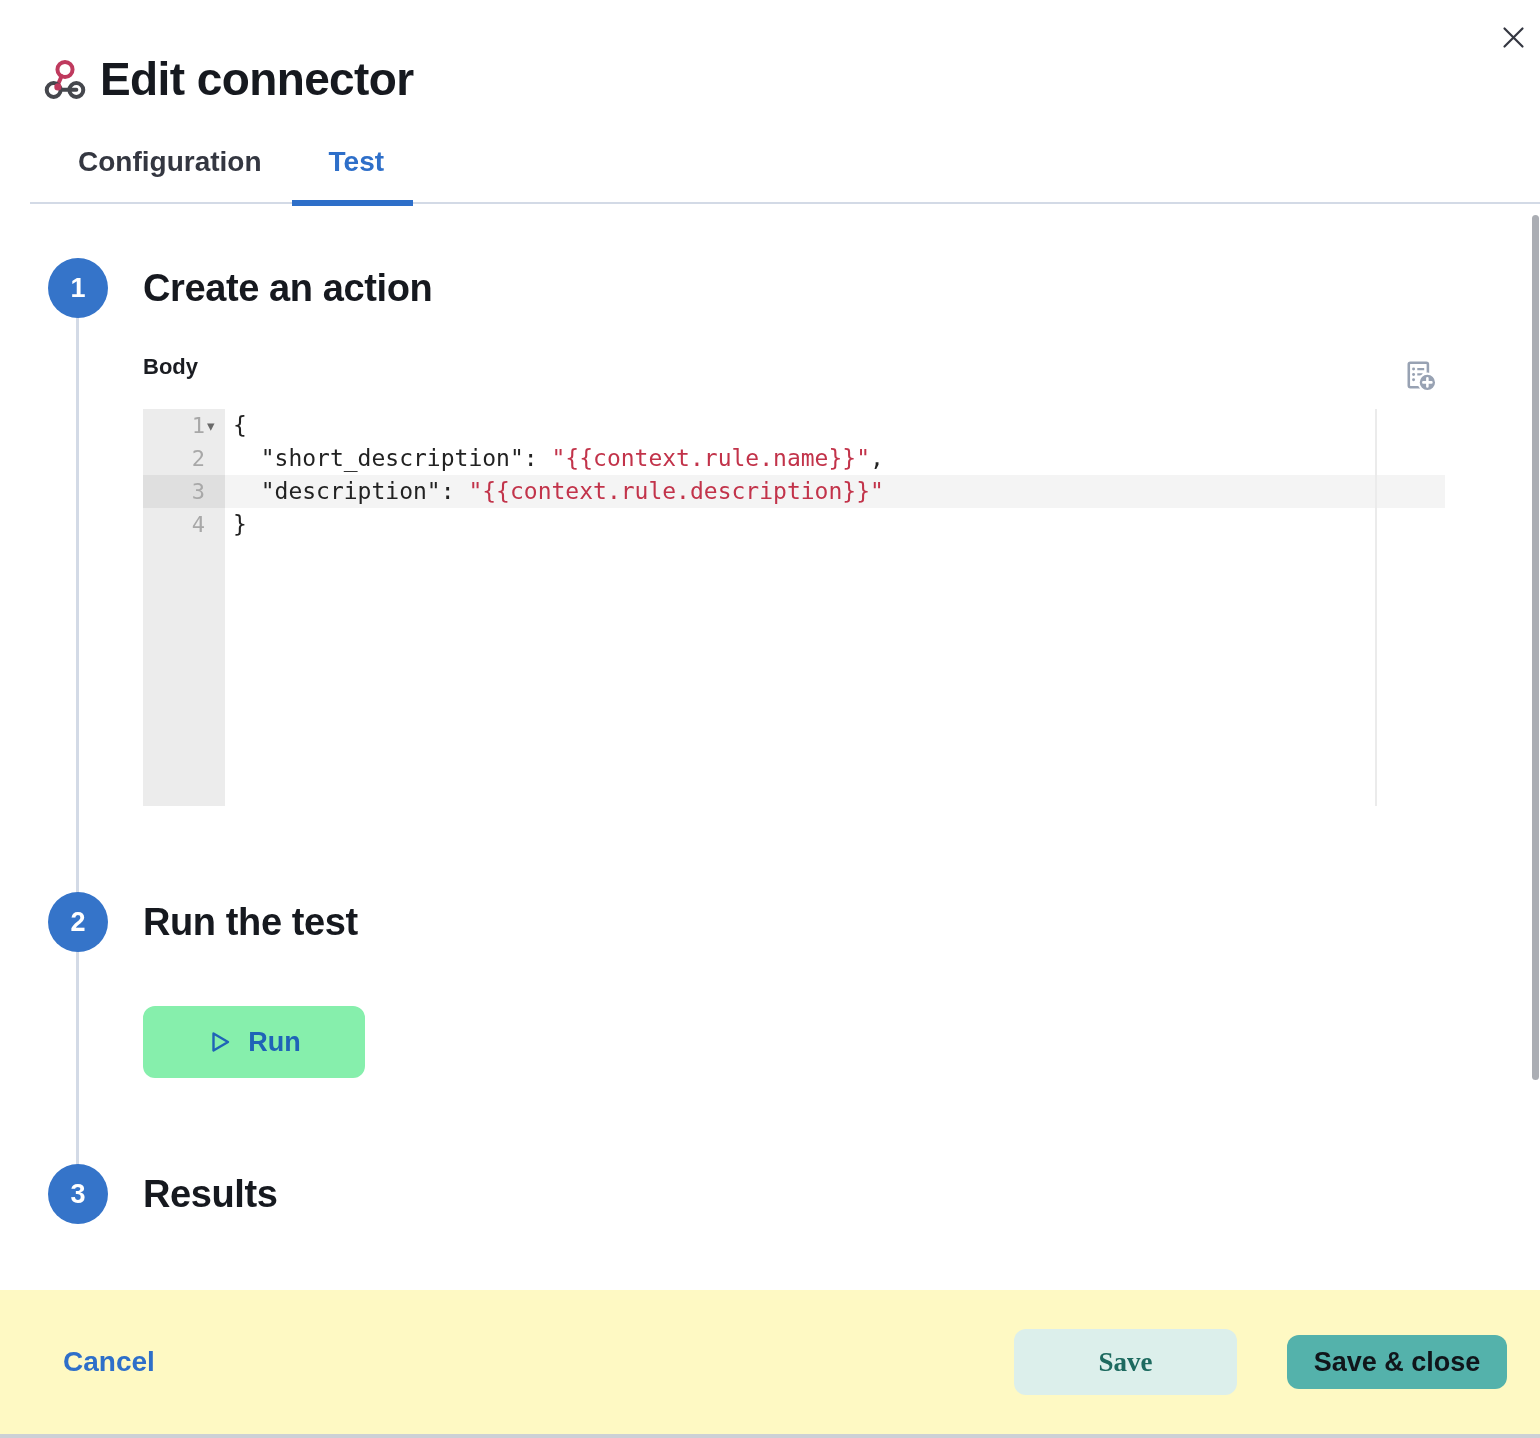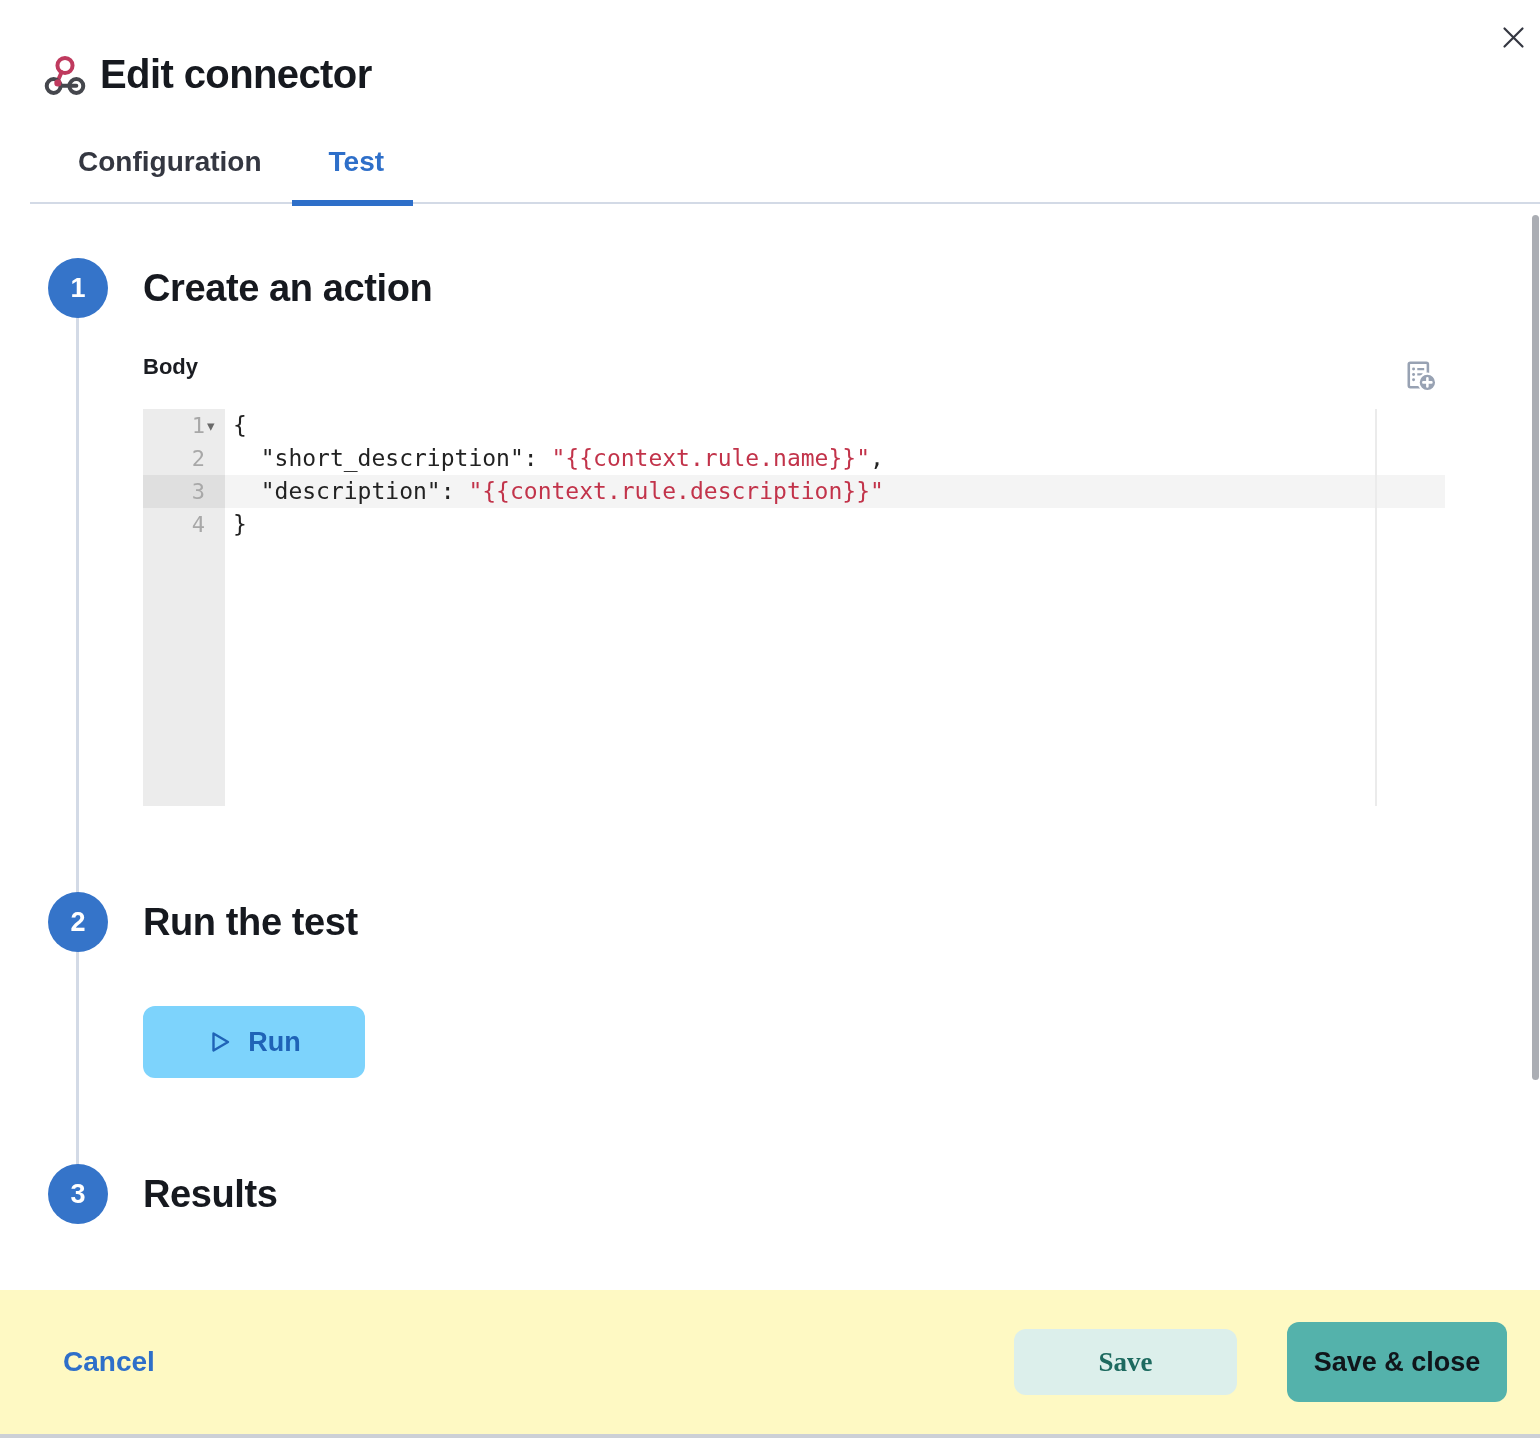--- a/index.html
+++ b/index.html
@@ -14,21 +14,21 @@
 
   
   .header { position:relative; height:207px; background:#fff; }
   .close-button {
     position:absolute; top:20px; right:8px;
     width:38px; height:38px; border:none; background:transparent;
     display:flex; align-items:center; justify-content:center; cursor:pointer;
   }
   .title-row { display:flex; align-items:center; gap:14px; padding:52px 0 0 44px; }
   .webhook-icon { width:42px; height:42px; flex:0 0 auto; }
-  .page-title { font-size:40px; font-weight:700; letter-spacing:-0.6px; color:#16191f; }
+  .page-title { font-size:46px; font-weight:700; letter-spacing:-0.6px; color:#16191f; }
 
   .tabs { position:absolute; top:146px; left:78px; display:flex; gap:67px; }
   .tab { font-size:28px; font-weight:600; color:#343741; cursor:pointer; background:none; border:none; font-family:inherit; }
   .tab.active { color:#2e6fc9; }
   .tabs-border { position:absolute; top:202px; left:30px; right:0; height:2px; background:#d3dae6; }
   .tab-underline { position:absolute; top:200px; left:292px; width:121px; height:6px; background:#2e6fc9; }
 
   
   .content { position:relative; height:1083px; background:#fff; }
   .connector-line { position:absolute; left:76px; top:81px; width:3px; height:922px; background:#d3dae6; }
@@ -69,21 +69,21 @@
   .code {
     position:absolute; left:90px; white-space:pre;
     font-family:"DejaVu Sans Mono", monospace; font-size:23px; line-height:33px; color:#222222;
   }
   .tok-plain { color:#222222; white-space:pre; }
   .tok-string { color:#c2334a; white-space:pre; }
 
   
   .run-button {
     margin:54px 0 0 143px; width:222px; height:72px; border:none; border-radius:12px;
-    background:#7dd3fc; display:flex; align-items:center; justify-content:center; gap:15px;
+    background:#86efac; display:flex; align-items:center; justify-content:center; gap:15px;
     cursor:pointer; font-family:inherit;
   }
   .run-button .label { font-size:27px; font-weight:600; color:#1f63b7; }
   .play-icon { width:26px; height:26px; }
 
   
   .scrollbar-thumb {
     position:absolute; right:1px; top:8px; width:7px; height:865px;
     background:#abaeb4; border-radius:4px; cursor:grab;
   }
@@ -97,21 +97,21 @@
   .cancel-button {
     background:none; border:none; font-family:inherit; cursor:pointer;
     font-size:28px; font-weight:600; color:#2e6fc9; padding:0;
   }
   .save-button {
     margin-left:auto; width:223px; height:66px; border:none; border-radius:12px;
     background:#dcefeb; color:#1d6a5f; font-size:27px; font-weight:600;
     font-family:Liberation Serif, serif; cursor:pointer;
   }
   .save-close-button {
-    margin-left:50px; width:220px; height:80px; border:none; border-radius:12px;
+    margin-left:50px; width:220px; height:54px; border:none; border-radius:12px;
     background:#54b2ab; color:#10151a; font-size:27px; font-weight:600;
     font-family:inherit; cursor:pointer;
   }
 </style>
 </head>
 <body>
 
 <div class="header">
   <button class="close-button">
     <span>

